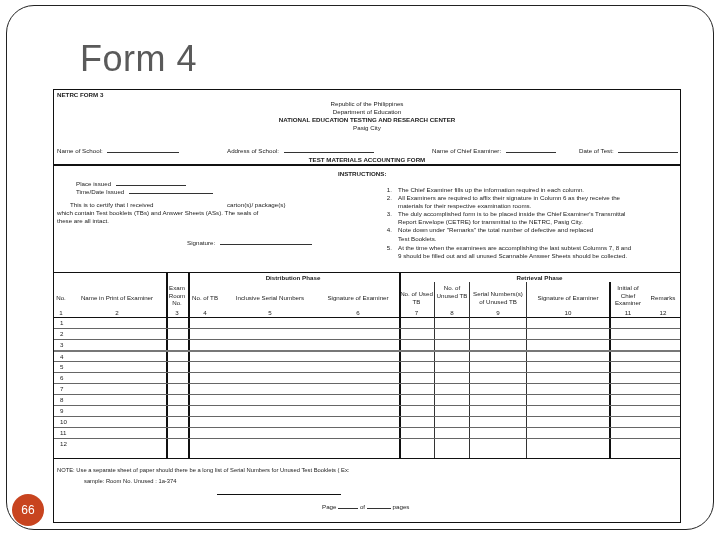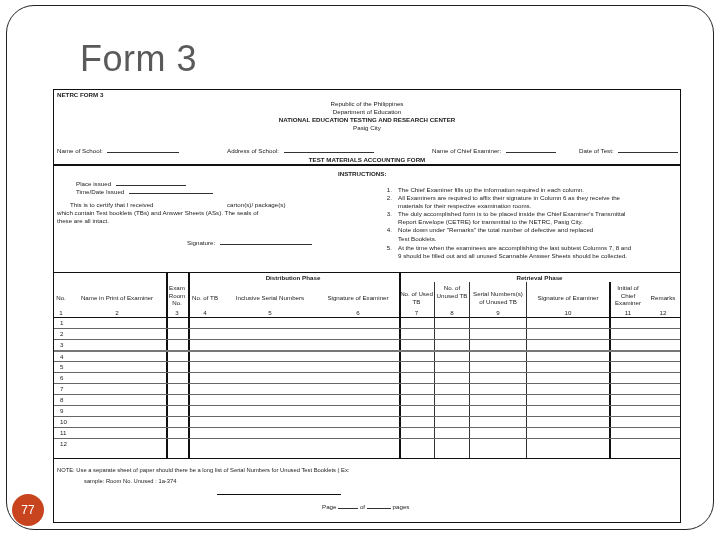--- a/index.html
+++ b/index.html
@@ -35,21 +35,21 @@
     .vline { position: absolute; width: 1px; background: #333; }
     .vline.thick { background: #111; width: 1.5px; }
     .rowline { position: absolute; left: 0; height: 1px; background: #666; }
     .hcell { position: absolute; text-align: center; line-height: 7.5px; }
     .rownum { position: absolute; left: 6px; }
   </style>
 </head>
 <body>
 
 <div class="slide-frame"></div>
-<div class="slide-title">Form 3</div>
+<div class="slide-title">Form 4</div>
 
 <div class="form">
   <div class="abs bold" style="left:3px;top:1px;">NETRC FORM 3</div>
 
   <div class="abs center" style="left:0;width:626px;top:10px;">Republic of the Philippines</div>
   <div class="abs center" style="left:0;width:626px;top:18px;">Department of Education</div>
   <div class="abs center bold" style="left:0;width:626px;top:26px;">NATIONAL EDUCATION TESTING AND RESEARCH CENTER</div>
   <div class="abs center" style="left:0;width:626px;top:34px;">Pasig City</div>
 
   <div class="abs" style="left:3px;top:56px;">
@@ -196,13 +196,13 @@
   <div class="abs" style="left:163px;top:404px;width:124px;height:1px;background:#111;"></div>
   <div class="abs" style="left:268px;top:412px;">
     <span>Page</span>
     <span class="blank" style="width:20px;"></span>
     <span>of</span>
     <span class="blank" style="width:24px;"></span>
     <span>pages</span>
   </div>
 </div>
 
-<div class="page-badge">77</div>
+<div class="page-badge">66</div>
 
 </body></html>

